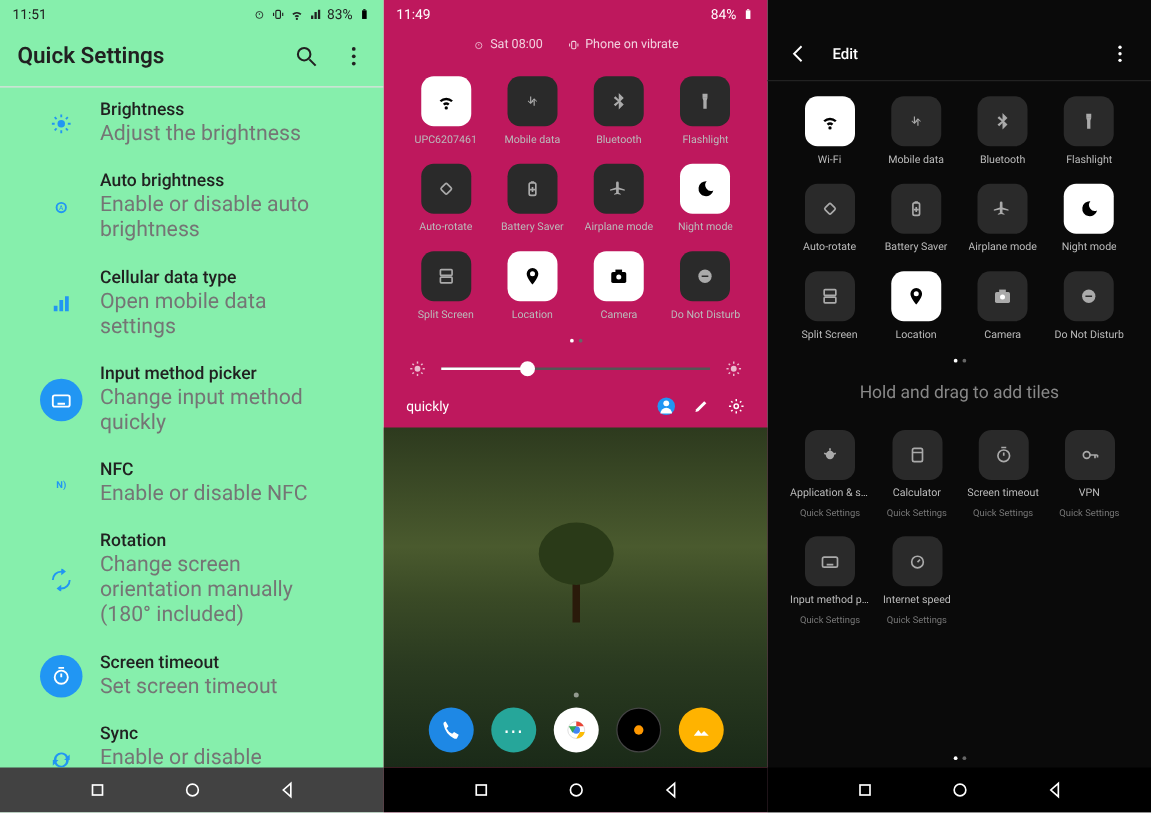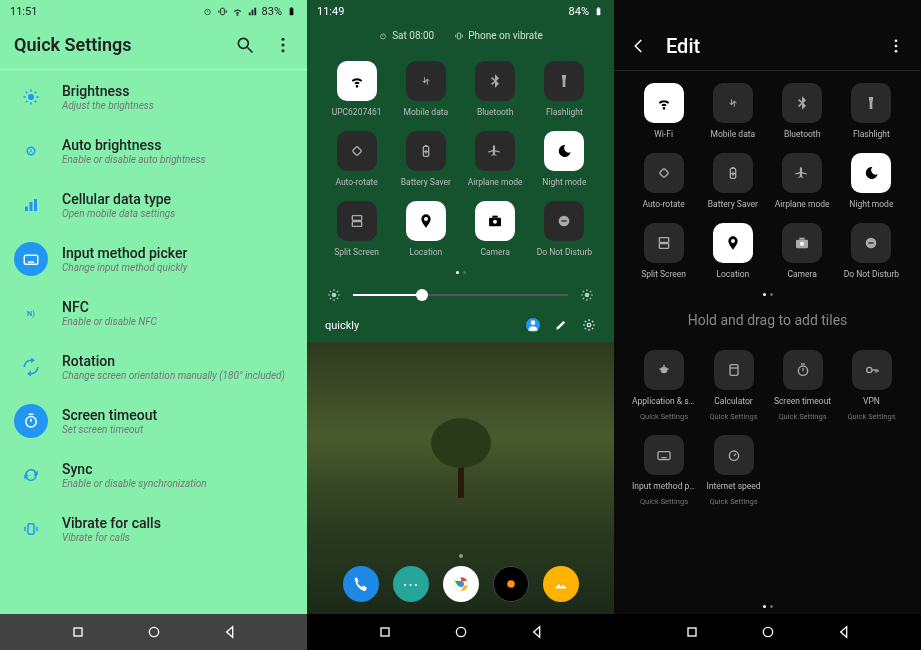--- a/index.html
+++ b/index.html
@@ -1,38 +1,38 @@
 <!DOCTYPE html>
 <html><head>
 <meta charset="utf-8">
 <style>
 * { margin:0; padding:0; box-sizing:border-box; font-family:-apple-system,Roboto,Arial,sans-serif; }
 body { background:#fff; display:flex; width:921px; height:650px; overflow:hidden; }
 .panel { width:307px; height:650px; position:relative; display:flex; flex-direction:column; }
 .p1 { background:#86efac; color:#212121; }
-.p2 { background:#14532d; color:#fff; }
+.p2 { background:#be185d; color:#fff; }
 .p3 { background:#0a0a0a; color:#fff; }
 
 
 .status { display:flex; justify-content:space-between; align-items:center; padding:4px 10px; font-size:11px; height:22px; }
 .status .right { display:flex; gap:4px; align-items:center; }
 .status .icon-sm { width:11px; height:11px; display:inline-block; }
 
 
 .header1 { display:flex; align-items:center; justify-content:space-between; padding:12px 14px 14px 14px; border-bottom:1px solid #e0e0e0; }
 .header1 h1 { font-size:18px; font-weight:600; }
 .header1 .hicons { display:flex; gap:18px; align-items:center; }
 .list1 { flex:1; overflow:hidden; }
-.row1 { display:flex; align-items:center; gap:14px; padding:10px 14px; }
+.row1 { display:flex; align-items:center; gap:14px; padding:10px 32px; }
 .row1 .ic { width:34px; height:34px; border-radius:50%; display:flex; align-items:center; justify-content:center; flex-shrink:0; }
 .row1 .ic svg { width:18px; height:18px; }
 .row1.outline .ic { color:#2196f3; }
 .row1.filled .ic { background:#2196f3; color:#fff; }
 .row1 .txt .title { font-size:14px; font-weight:500; color:#212121; }
-.row1 .txt .sub { font-size:10px; color:#757575; margin-top:1px;font-style:italic; }
+.row1 .txt .sub { font-size:17px; color:#757575; margin-top:1px; }
 
 
 .navbar { height:36px; display:flex; justify-content:center; align-items:center; gap:60px; }
 .p1 .navbar { background:#424242; }
 .p2 .navbar, .p3 .navbar { background:#000; }
 .navbar svg { width:16px; height:16px; }
 
 
 .qs-top { display:flex; justify-content:center; gap:20px; padding:8px 0; font-size:10px; opacity:.8; }
 .qs-top span { display:flex; align-items:center; gap:4px; }
@@ -65,21 +65,21 @@
 .tree::before { content:''; position:absolute; left:50%; bottom:0; width:6px; height:40px; background:#2a1a0a; transform:translateX(-50%); }
 .tree::after { content:''; position:absolute; left:50%; top:0; width:60px; height:50px; background:#2a3a18; border-radius:50%; transform:translateX(-50%); }
 .dock { position:absolute; bottom:12px; left:0; right:0; display:flex; justify-content:center; gap:14px; }
 .app { width:36px; height:36px; border-radius:50%; display:flex; align-items:center; justify-content:center; color:#fff; font-size:16px; }
 .a-phone{background:#1e88e5;} .a-msg{background:#26a69a;} .a-chrome{background:#fff;} .a-cam{background:#000;border:1px solid #444;} .a-gal{background:#ffb300;}
 .app svg { width:18px; height:18px; }
 .hp-dot { position:absolute; bottom:56px; left:50%; transform:translateX(-50%); width:4px; height:4px; border-radius:50%; background:rgba(255,255,255,.5); }
 
 
 .header3 { display:flex; align-items:center; gap:18px; padding:12px 16px; border-bottom:1px solid #222; }
-.header3 h1 { font-size:20px; font-weight:500; }
+.header3 h1 { font-size:12px; font-weight:500; }
 .header3 .more { margin-left:auto; }
 .hint { text-align:center; font-size:14px; color:#888; padding:10px 0; }
 </style>
 </head>
 <body>
 
 <svg width="0" height="0" style="position:absolute">
 <defs>
 <g id="i-brightness">
         <circle cx="12" cy="12" r="4" fill="currentColor"></circle>

